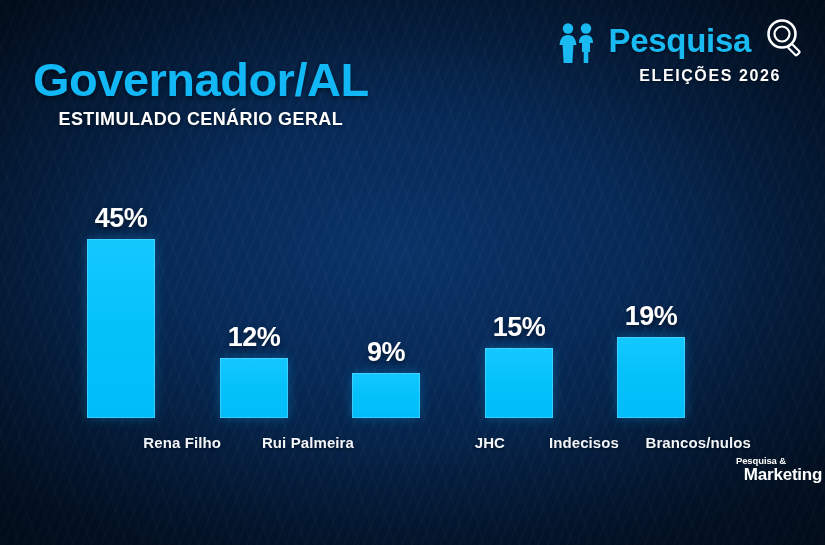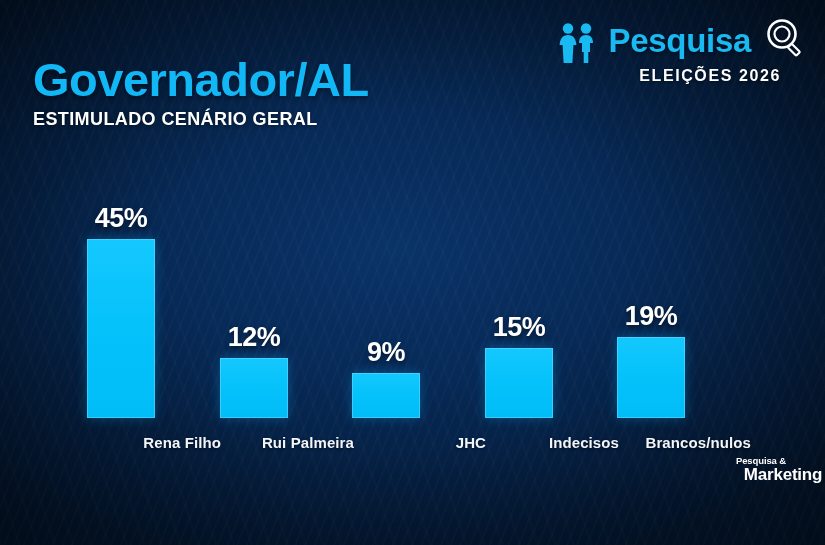--- a/index.html
+++ b/index.html
@@ -33,21 +33,21 @@
     content: "";
     position: absolute;
     inset: 0;
     background: radial-gradient(ellipse 78% 78% at 50% 50%, rgba(0,0,0,0) 40%, rgba(0,0,0,0.28) 78%, rgba(0,0,0,0.5) 100%);
     pointer-events: none;
   }
 
   .layer { position: absolute; z-index: 3; }
 
   
-  #title-block { left: 33px; top: 56px; }
+  #title-block { left: 33px; top: 56px; text-align: center; }
   #chart-title {
     color: #12b7f5;
     font-size: 47px;
     font-weight: bold;
     letter-spacing: -0.5px;
     line-height: 1.0;
     text-shadow: 0 2px 5px rgba(0,0,0,0.45);
     white-space: nowrap;
   }
   #chart-subtitle {
@@ -208,21 +208,21 @@
         <div class="bar-label" style="top: 434px;">Rena Filho</div>
       </div>
       <div class="bar-group" style="left: 220px; top: 0px;">
         <div class="bar-value" style="top: 322px;">12%</div>
         <div class="bar-rect" style="top: 358px; height: 60px;"></div>
         <div class="bar-label" style="top: 434px;">Rui Palmeira</div>
       </div>
       <div class="bar-group" style="left: 352px; top: 0px;">
         <div class="bar-value" style="top: 337px;">9%</div>
         <div class="bar-rect" style="top: 373px; height: 45px;"></div>
-        <div class="bar-label" style="top: 434px;">JHC</div>
+        <div class="bar-label" style="top: 434px; padding-left: 19px;">JHC</div>
       </div>
       <div class="bar-group" style="left: 485px; top: 0px;">
         <div class="bar-value" style="top: 312px;">15%</div>
         <div class="bar-rect" style="top: 348px; height: 70px;"></div>
         <div class="bar-label" style="top: 434px;">Indecisos</div>
       </div>
       <div class="bar-group" style="left: 617px; top: 0px;">
         <div class="bar-value" style="top: 301px;">19%</div>
         <div class="bar-rect" style="top: 337px; height: 81px;"></div>
         <div class="bar-label" style="top: 434px;">Brancos/nulos</div>

